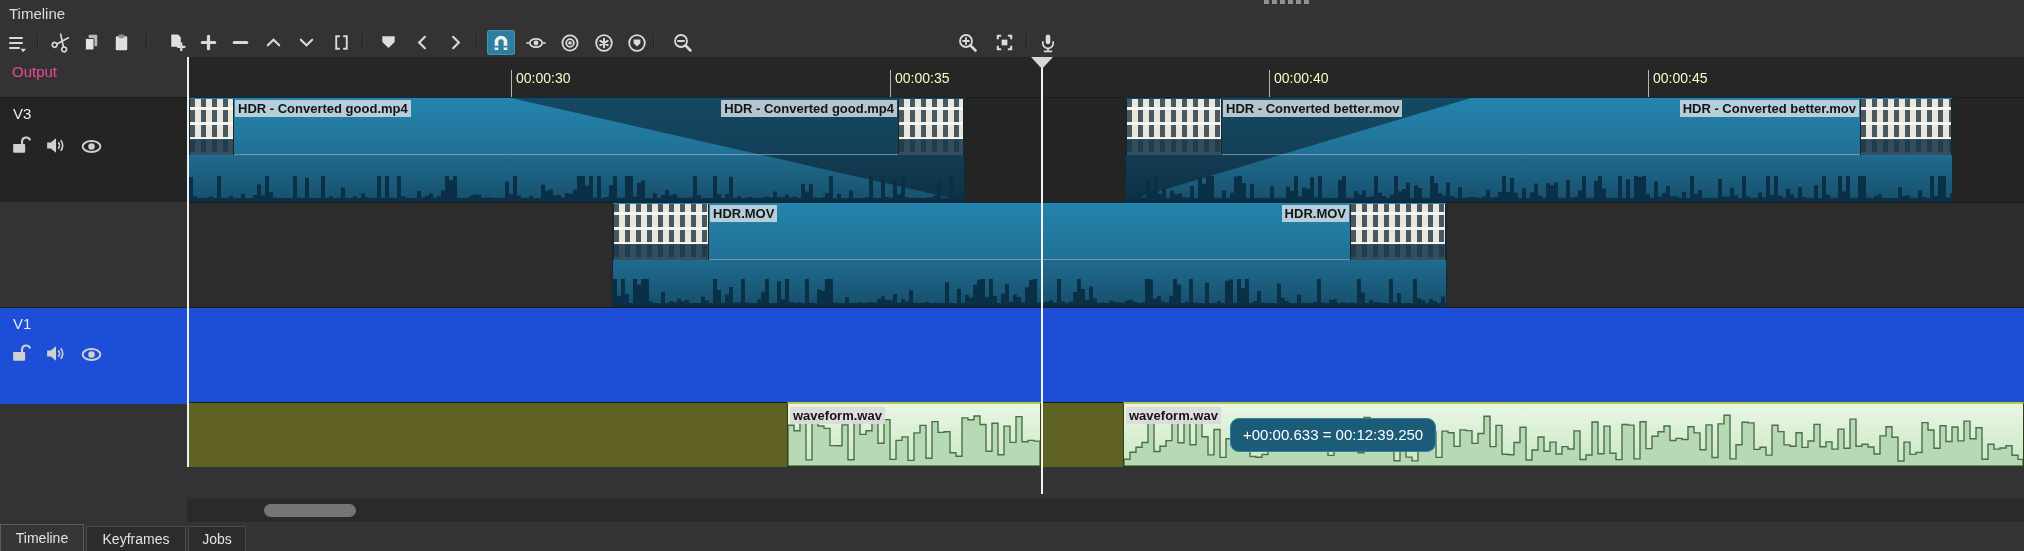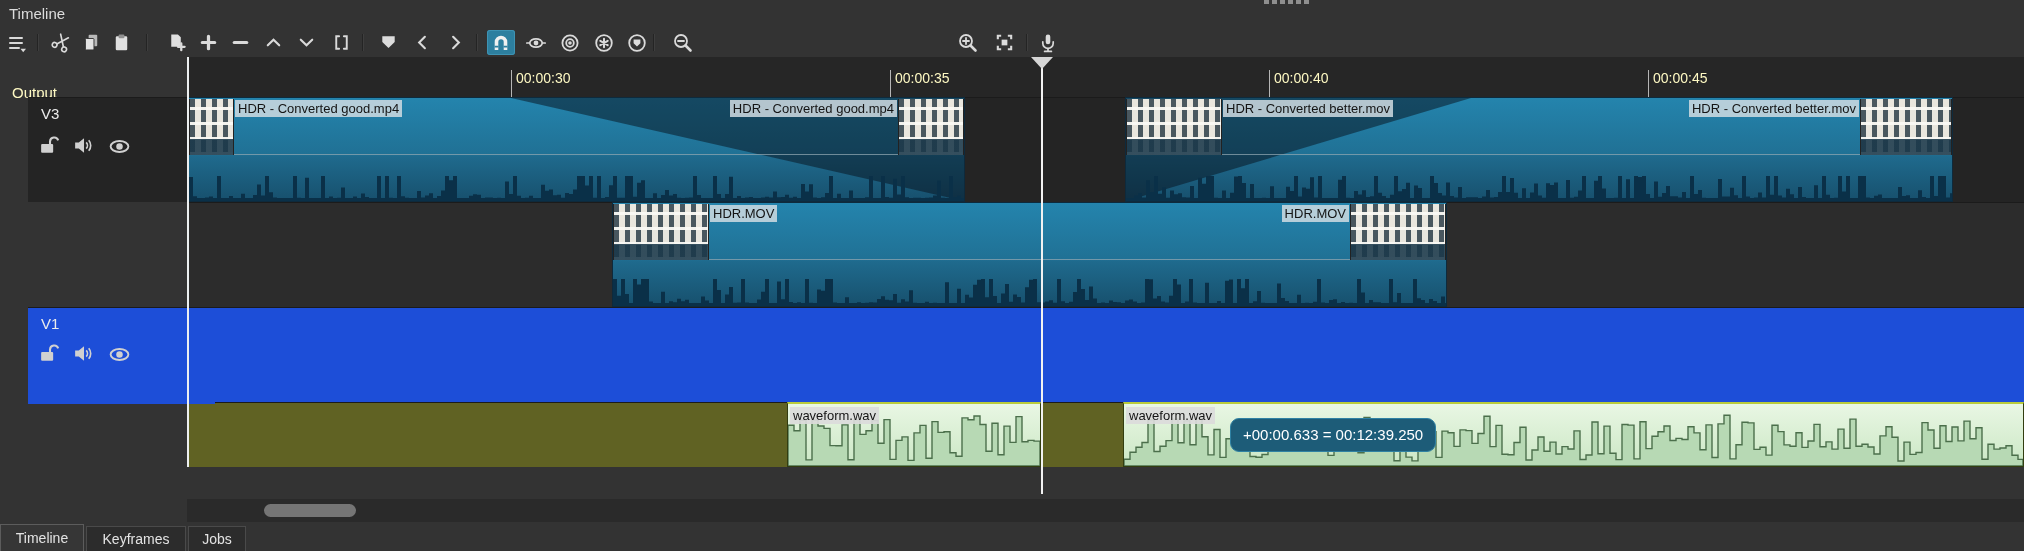--- a/index.html
+++ b/index.html
@@ -24,31 +24,31 @@
   .slider-fill{position:absolute;left:0;top:0;height:4px;background:#2f7ca3;border-radius:2px;}
   .slider-thumb{position:absolute;left:779px;top:33px;width:17px;height:19px;background:#4d4d4d;
       border:1px solid #6f6f6f;border-radius:4px;box-sizing:border-box;}
 
   
   .tbody{position:absolute;top:57px;left:0;width:2024px;height:440px;background:#333;}
   .ruler{position:absolute;left:187px;top:0;width:1837px;height:40px;background:#262626;}
   .tick{position:absolute;top:13px;width:1px;height:27px;background:#b6b6b6;}
   .ticklabel{position:absolute;top:13px;font-size:14px;color:#fef9c3;}
   .row{position:absolute;left:187px;width:1837px;box-shadow:inset 0 1px 0 #1b1b1b;}
-  .hrow{position:absolute;left:0;width:187px;box-shadow:inset 0 1px 0 #1b1b1b;margin-left:28px;}
+  .hrow{position:absolute;left:0;width:187px;box-shadow:inset 0 1px 0 #1b1b1b;}
   .r-v3{top:40px;height:105px;background:#242424;}
   .r-v2{top:145px;height:105px;background:#2c2c2c;}
   .r-v1{top:250px;height:97px;background:#1d4ed8;}
   .r-a1{top:345px;height:65px;background:#606223;}
   .tname{position:absolute;left:13px;top:8px;font-size:15px;color:#ececec;}
   .hicon{position:absolute;width:23px;height:23px;color:#d0d0d0;}
   .edgeline{position:absolute;left:187px;top:0;width:2px;height:410px;background:#eceff0;z-index:6;}
 
   
-  .clip{position:absolute;box-sizing:border-box;z-index:2;}
+  .clip{position:absolute;box-sizing:border-box;z-index:2;font-weight:bold;}
   .vclip{background:linear-gradient(180deg,#2484ad 0%,#207195 54%,#1f6a8d 57%,#17506d 100%);
          border:1px solid #0e2a3c;}
   .vsep{position:absolute;left:0;right:0;top:56px;height:1px;background:#8fa6b0;opacity:.75;z-index:2;}
   .thumb{position:absolute;top:1px;height:56px;z-index:3;border-right:1px solid #222;border-left:1px solid #222;
     background-color:#e9e6de;
     background-image:
       linear-gradient(180deg,rgba(0,0,0,0) 72%,rgba(26,56,74,.88) 72%),
       repeating-linear-gradient(0deg,rgba(250,249,245,.95) 0 3px,rgba(0,0,0,0) 3px 15px),
       repeating-linear-gradient(90deg,#49575f 0 5px,#e9e6de 5px 11px);}
   .fade{position:absolute;top:0;height:100%;background:rgba(7,20,30,.52);z-index:1;}
@@ -298,21 +298,21 @@
     <div class="ruler"></div>
     <div class="tick" style="left:511px"></div>
     <span class="ticklabel" style="left:516px">00:00:30</span>
     <div class="tick" style="left:890px"></div>
     <span class="ticklabel" style="left:895px">00:00:35</span>
     <div class="tick" style="left:1269px"></div>
     <span class="ticklabel" style="left:1274px">00:00:40</span>
     <div class="tick" style="left:1648px"></div>
     <span class="ticklabel" style="left:1653px">00:00:45</span>
 
-    <span class="abs" style="left:12px;top:27px;font-size:15px;color:#fef9c3">Output</span>
+    <span class="abs" style="left:12px;top:6px;font-size:15px;color:#ec4899">Output</span>
 
     <div class="row r-v3"></div>
     <div class="row r-v2"></div>
     <div class="row r-v1"></div>
     <div class="row r-a1"></div>
 
     <div class="hrow r-v3">
       <span class="tname">V3</span>
       <span class="hicon" style="left:10px;top:36px">
         <svg width="23" height="23" viewBox="0 0 22 22" fill="none" stroke="currentColor" stroke-width="2">

